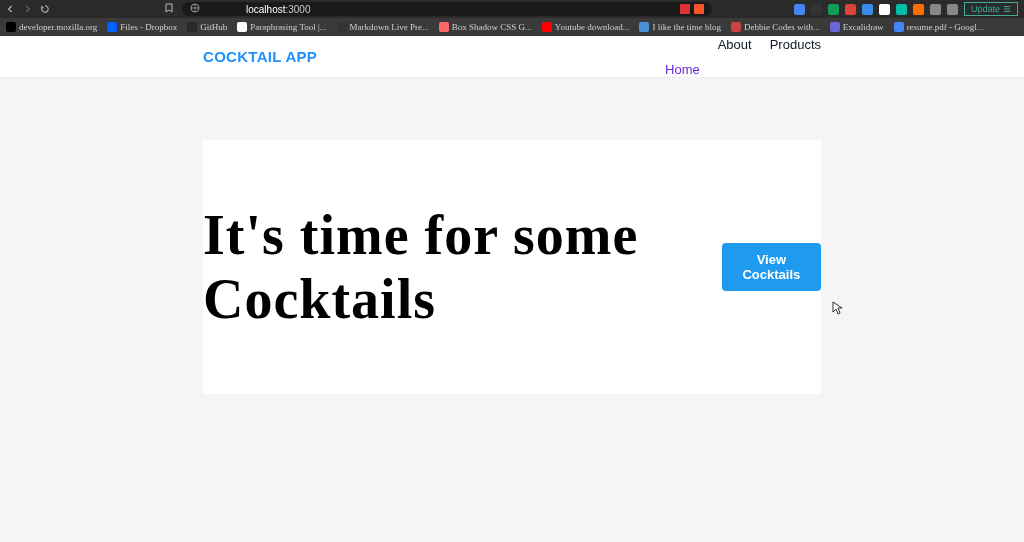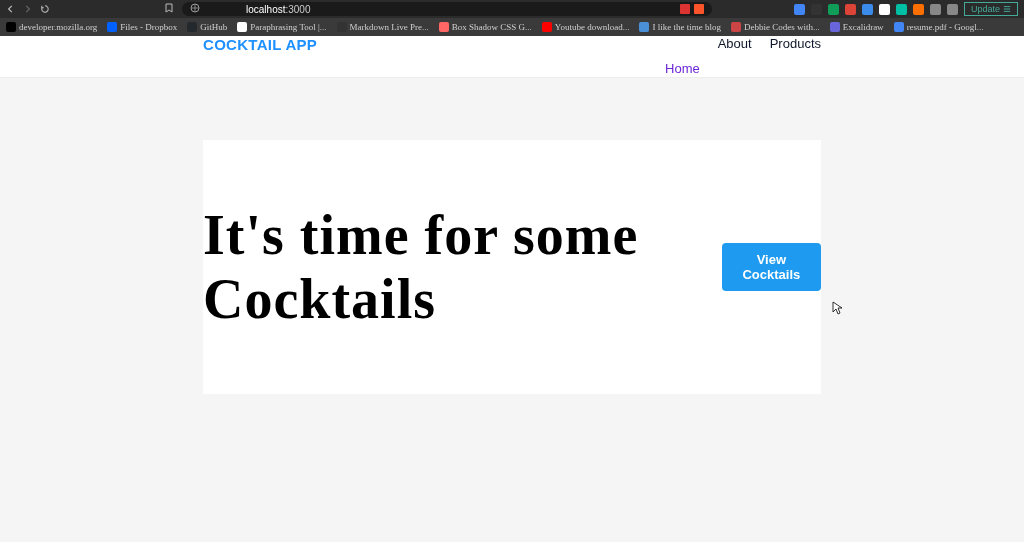--- a/index.html
+++ b/index.html
@@ -24,21 +24,21 @@
     .ext-icon { width: 11px; height: 11px; border-radius: 2px; }
     .update-btn { border: 1px solid #4a9; color: #4a9; padding: 1px 6px; font-size: 9px; border-radius: 0; cursor: pointer; display: flex; align-items: center; gap: 3px; }
     
     
     .bookmarks-bar { background: #3a3a3a; height: 18px; display: flex; align-items: center; padding: 0 6px; gap: 10px; color: #d0d0d0; font-size: 9px; overflow: hidden; font-family: Liberation Serif, serif; }
     .bookmark { display: flex; align-items: center; gap: 3px; cursor: pointer; white-space: nowrap; }
     .bm-icon { width: 10px; height: 10px; border-radius: 2px; flex-shrink: 0; }
     
     
     .page { background: #f5f5f5; height: calc(542px - 36px); }
-    .header { background: #fff; height: 42px; display: flex; padding: 0 203px; border-bottom: 1px solid #eee; }
+    .header { background: #fff; height: 42px; display: flex; align-items: center; padding: 0 203px; border-bottom: 1px solid #eee; }
     .brand { color: #1e90ff; font-weight: 800; font-size: 15px; letter-spacing: 0.3px; }
     .nav { margin-left: auto; display: flex; gap: 18px; font-size: 13px; font-weight: 500; }
     .nav a { text-decoration: none; color: #0f172a; cursor: pointer; }
     .nav a.active { color: #6d28d9; margin-top: 25px; }
     
     .hero-wrap { padding: 62px 203px 0; }
     .hero { background: #fff; height: 254px; display: flex; flex-direction: row; align-items: center; justify-content: center; gap: 42px; }
     .hero-title { font-family: 'Brush Script MT', cursive; font-size: 56px; font-weight: bold; color: #000; letter-spacing: 1px; }
     .view-btn { background: #1e9bf0; color: #fff; border: none; padding: 9px 18px; font-size: 13px; font-weight: 600; border-radius: 4px; cursor: pointer; }
     

